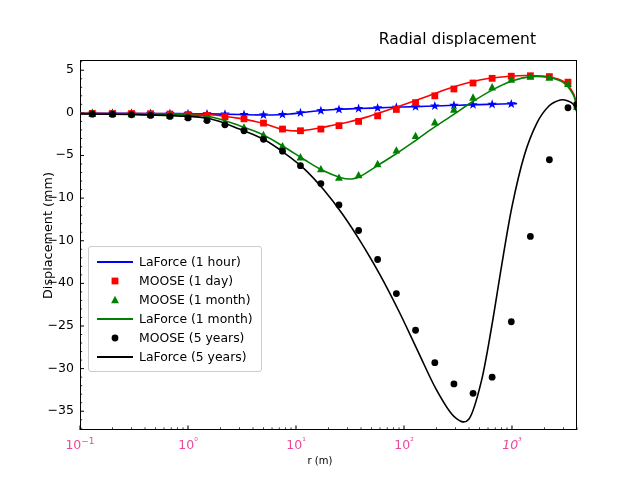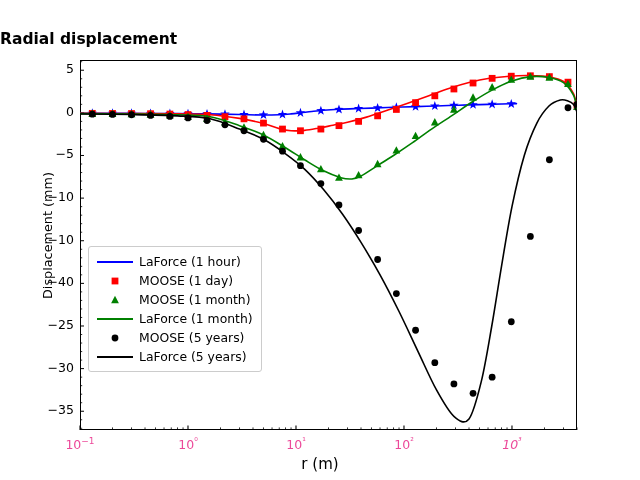--- a/index.html
+++ b/index.html
@@ -5,21 +5,21 @@
   html,body{margin:0;padding:0;}
   body{
     width:640px;height:480px;
     background:#ffffff;
     font-family:"DejaVu Sans","Liberation Sans",sans-serif;
     overflow:hidden;
   }
   #fig{position:relative;width:640px;height:480px;}
   #plot-title{
     position:absolute;left:0;top:30px;width:536px;
-    text-align:left;font-size:15.5px;color:#000;font-weight:bold;
+    text-align:right;font-size:15.5px;color:#000;
   }
   #axes-area{
     position:absolute;left:80px;top:60px;width:497px;height:370px;
     border:1.1px solid #000;box-sizing:border-box;
     background:#fff;
   }
   #chart-svg{position:absolute;left:0;top:0;width:640px;height:480px;}
   .tick-label-y{
     position:absolute;text-align:right;width:46px;
     font-size:12.5px;color:#000;
@@ -30,21 +30,21 @@
   }
   .tick-label-x sup{font-size:9px;}
   #ylabel{
     position:absolute;left:-150px;top:200px;width:360px;
     transform:rotate(-90deg);transform-origin:center center;
     text-align:center;font-size:12.8px;color:#000;
     left:-133px;top:228px;
   }
   #xlabel{
     position:absolute;left:0;top:455px;width:640px;
-    text-align:center;font-size:15px;color:#000;
+    text-align:center;font-size:10px;color:#000;
   }
   #legend{
     position:absolute;left:88px;top:246px;
     border:1px solid #cccccc;border-radius:3px;
     background:rgba(255,255,255,0.92);
     padding:5px 8px 5px 6px;
   }
   .legend-row{
     display:flex;align-items:center;height:19px;
   }

